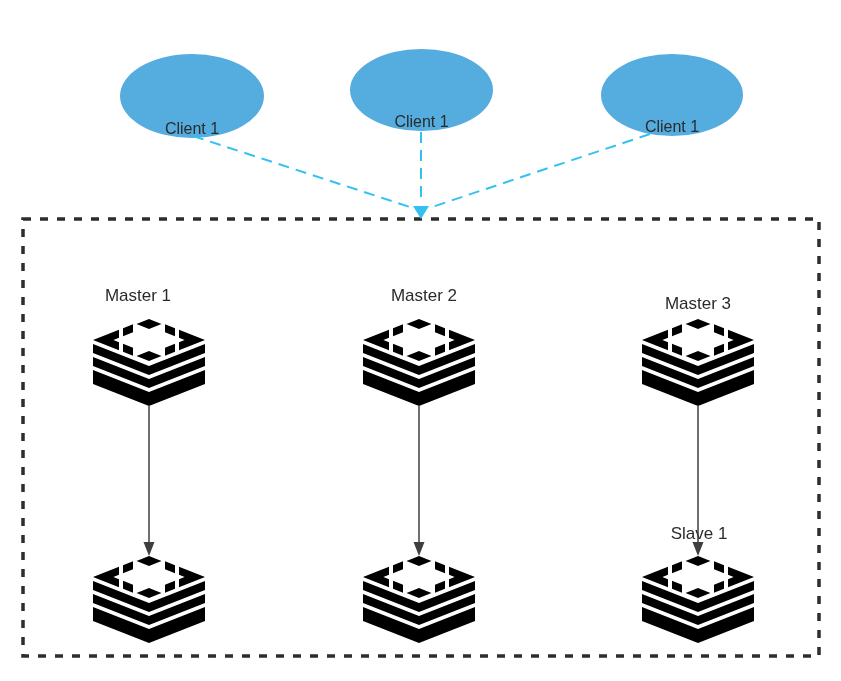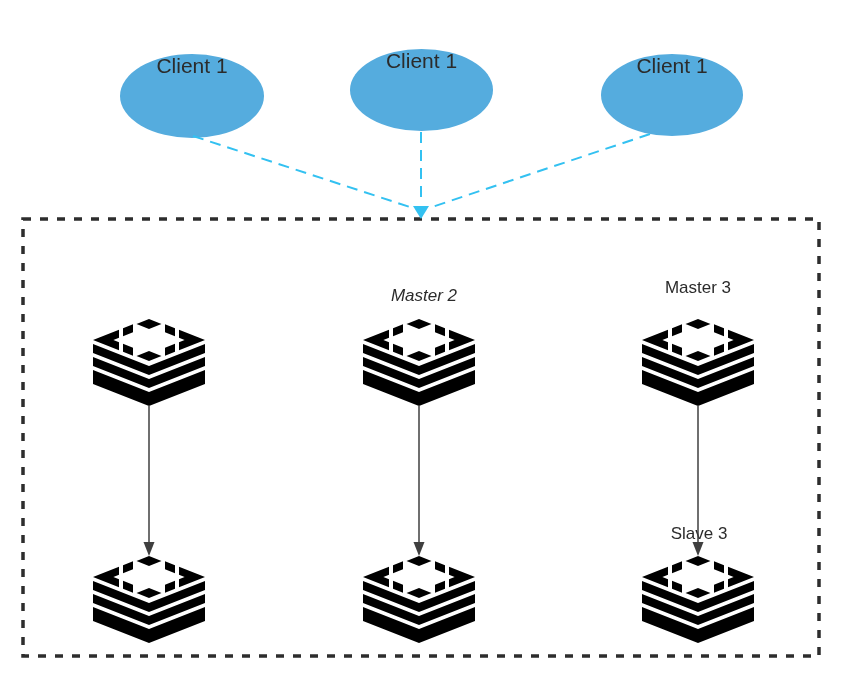--- a/index.html
+++ b/index.html
@@ -3,22 +3,22 @@
 <meta charset="utf-8">
 <style>
   html,body{margin:0;padding:0;background:#ffffff;}
   body{width:841px;height:681px;overflow:hidden;
        font-family:"Liberation Sans","DejaVu Sans",sans-serif;}
   #stage{position:relative;width:841px;height:681px;background:#fff;}
 
   .client-ellipse{
     position:absolute;border-radius:50%;
     background:var(--client_fill,#55ACDE);
-    display:flex;align-items:flex-start;justify-content:center;
-    color:var(--text_color,#2B2B2B);font-size:21px;
+    display:flex;align-items:flex-end;justify-content:center;
+    color:var(--text_color,#2B2B2B);font-size:16px;
   }
   .node-label{
     position:absolute;width:140px;text-align:center;
     color:var(--text_color,#2B2B2B);font-size:17px;line-height:20px;
   }
   .node-icon{position:absolute;width:112px;height:90px;}
 
   #overlay{position:absolute;left:0;top:0;width:841px;height:681px;
            pointer-events:none;}
   .cyan-dash{stroke:var(--connector_cyan,#33C1F1);stroke-width:2;
@@ -58,34 +58,35 @@
   <div class="client-ellipse" style="left:120px;top:54px;width:144px;height:84px;">
     <span>Client 1</span>
   </div>
   <div class="client-ellipse" style="left:350px;top:49px;width:143px;height:82px;">
     <span>Client 1</span>
   </div>
   <div class="client-ellipse" style="left:601px;top:54px;width:142px;height:82px;">
     <span>Client 1</span>
   </div>
 
-  <div class="node-label" style="left:354px;top:286px;font-style:italic;">Master 2</div>
-  <div class="node-label" style="left:628px;top:278px;text-align:center;">Master 3</div>
+  <div class="node-label" style="left:68px;top:286px;">Master 1</div>
+  <div class="node-label" style="left:354px;top:286px;">Master 2</div>
+  <div class="node-label" style="left:628px;top:294px;text-align:center;">Master 3</div>
 
   <svg class="node-icon" style="left:93px;top:318px;" viewBox="0 0 112 90">
     <use href="#stack-shape"></use>
   </svg>
   <svg class="node-icon" style="left:363px;top:318px;" viewBox="0 0 112 90">
     <use href="#stack-shape"></use>
   </svg>
   <svg class="node-icon" style="left:642px;top:318px;" viewBox="0 0 112 90">
     <use href="#stack-shape"></use>
   </svg>
 
-  <div class="node-label" style="left:629px;top:524px;">Slave 3</div>
+  <div class="node-label" style="left:629px;top:524px;">Slave 1</div>
 
   <svg class="node-icon" style="left:93px;top:555px;" viewBox="0 0 112 90">
     <use href="#stack-shape"></use>
   </svg>
   <svg class="node-icon" style="left:363px;top:555px;" viewBox="0 0 112 90">
     <use href="#stack-shape"></use>
   </svg>
   <svg class="node-icon" style="left:642px;top:555px;" viewBox="0 0 112 90">
     <use href="#stack-shape"></use>
   </svg>

